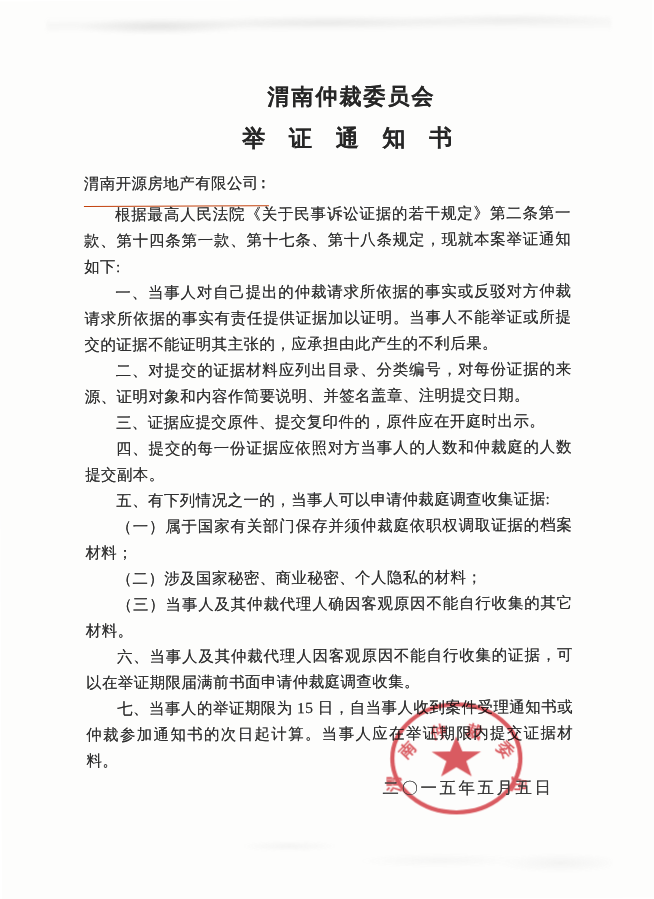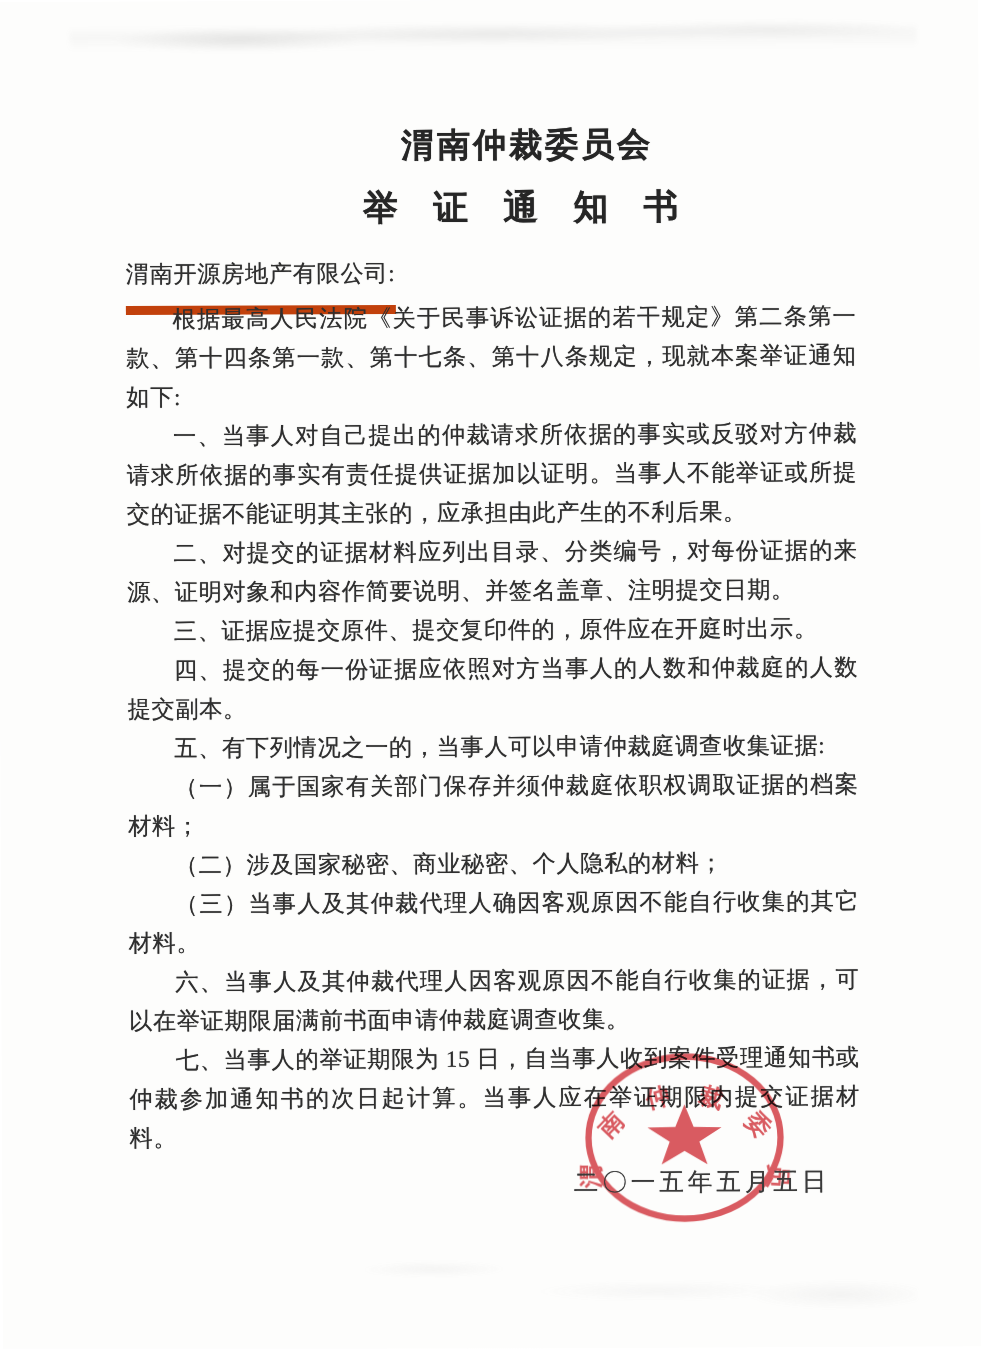--- a/index.html
+++ b/index.html
@@ -69,22 +69,23 @@
     line-height: 26px;
     text-align: justify;
     text-justify: inter-character;
     letter-spacing: .4px;
     text-shadow: 0 0 .45px rgba(45,45,45,.75);
   }
   .addressee {
     margin-bottom: 4px;
   }
   .addressee span {
-    border-bottom: 6px solid #c2410c;
+    border-bottom: 1px solid #c2410c;
     padding-bottom: 12px;
+    font-family: Liberation Mono, monospace;
   }
   .body-text p {
     margin: 0;
     text-indent: 2em;
   }
   
   .seal {
     position: absolute;
     left: 372px;
     top: 692px;

